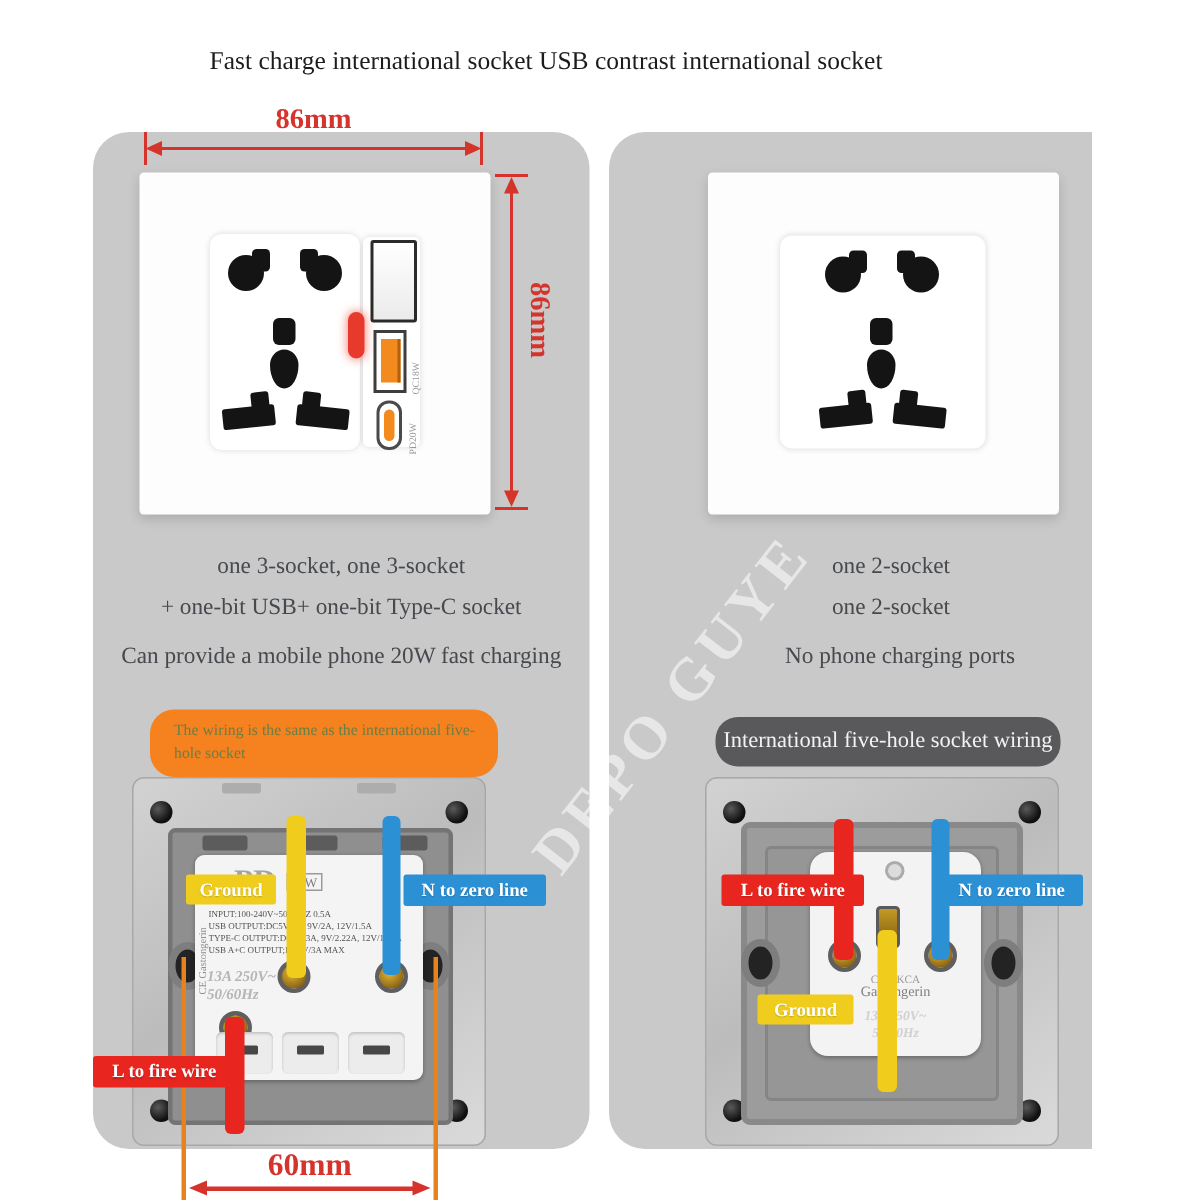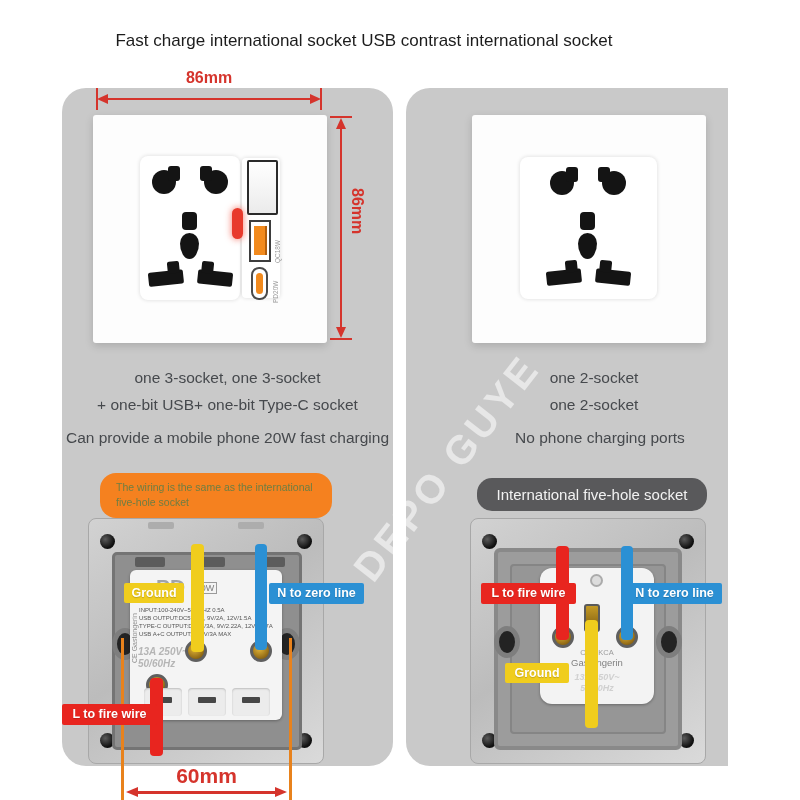--- a/index.html
+++ b/index.html
@@ -1,27 +1,27 @@
 <!DOCTYPE html>
 <html><head>
 <meta charset="utf-8">
 <style>
   :root{
     --red:#d5342c; --guide:#e8821c; --banner-orange:#f5811f; --banner-gray:#59595b;
     --lbl-y:#f0cd1d; --lbl-b:#2b90d4; --lbl-r:#e8251f; --panel:#c9c9c9; --usb:#f28a1d;
   }
   html,body{margin:0;padding:0;background:#fff;}
   #stage{position:relative;width:728px;height:800px;background:#fff;overflow:hidden;
-         font-family:Liberation Sans, sans-serif;}
+         font-family:Liberation Serif, serif;}
   .abs{position:absolute;}
   .panel{background:var(--panel);border-radius:24px;}
   .plate{background:#fdfdfd;border-radius:3px;box-shadow:0 3px 8px rgba(0,0,0,.15);}
   .inner{background:#fff;border-radius:8px;box-shadow:0 0 4px rgba(0,0,0,.14);}
   .hole{position:absolute;background:#141414;}
-  .dimtext{color:var(--red);font-weight:bold;font-size:16px;}
+  .dimtext{color:var(--red);font-weight:bold;font-size:19px;}
   .dimline-h{border-top:2px solid var(--red);}
   .dimline-v{border-left:2px solid var(--red);}
   .tick{background:var(--red);}
   .tri{position:absolute;width:0;height:0;}
   .desc{font-size:15.5px;color:#46494d;text-align:center;line-height:27px;white-space:nowrap;}
   .chip{position:absolute;color:#fff;font-weight:bold;font-size:12.5px;text-align:center;
         line-height:21px;border-radius:2px;z-index:40;text-shadow:0 1px 1px rgba(0,0,0,.2);}
   .screw{position:absolute;width:15px;height:15px;border-radius:50%;
          background:radial-gradient(circle at 35% 35%,#5a5a5a,#101010 65%);}
   .brass{position:absolute;width:22px;height:22px;border-radius:50%;box-sizing:border-box;

